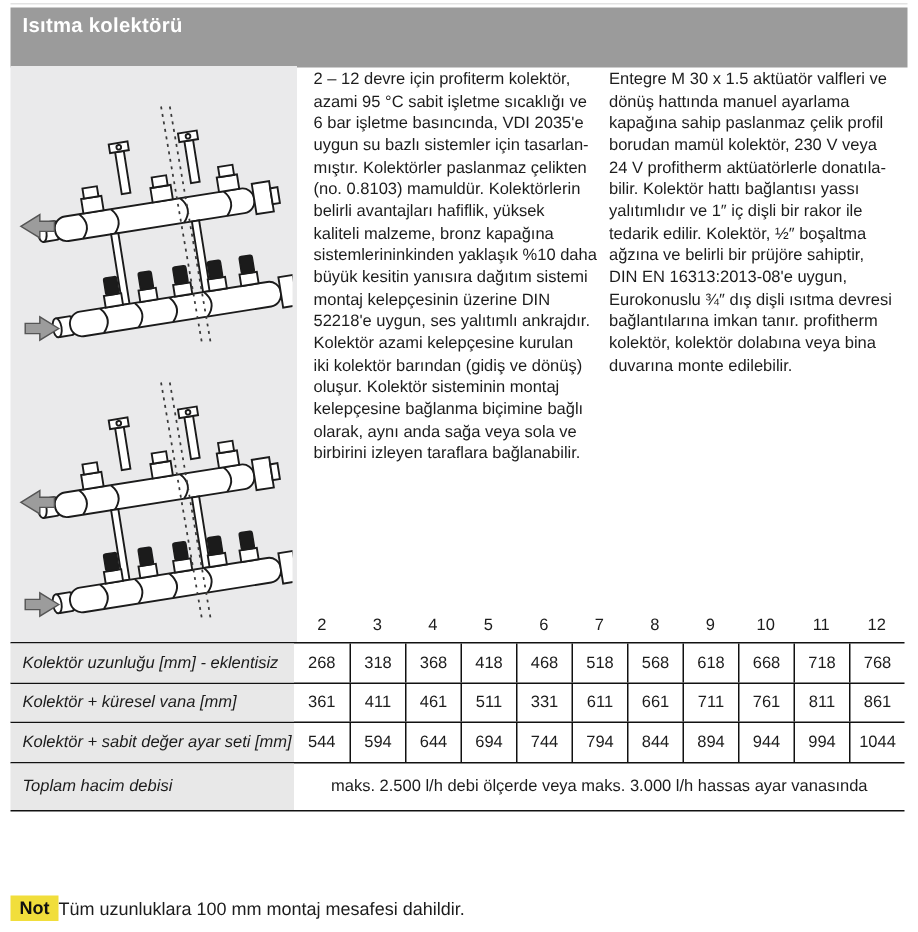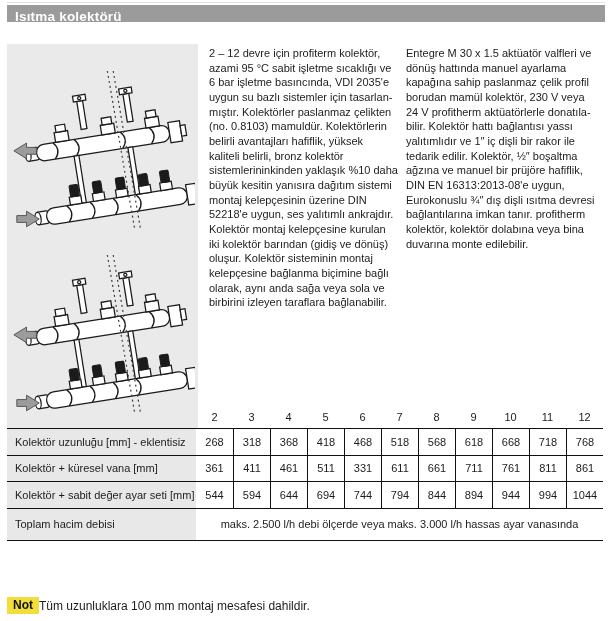--- a/index.html
+++ b/index.html
@@ -10,42 +10,42 @@
     --line:#111111;
   }
   *{margin:0;padding:0;box-sizing:border-box;}
   html,body{background:#fff;}
   body{
     width:612px;height:621px;position:relative;overflow:hidden;
     font-family:"Liberation Sans","DejaVu Sans",sans-serif;color:#1a1a1a;
   }
   .top-hairline{position:absolute;left:7px;top:2px;width:598px;height:1px;background:#e3e3e3;}
   .header-bar{
-    position:absolute;left:7px;top:5px;width:598px;height:17px;
+    position:absolute;left:7px;top:5px;width:598px;height:40px;
     background:var(--header-bg);color:#fff;font-size:13.5px;font-weight:bold;
     line-height:23px;padding-left:8px;letter-spacing:.2px;
   }
   .illus-panel{position:absolute;left:7px;top:44px;width:191px;height:384px;background:var(--panel-bg);}
   .illus{position:absolute;left:3px;width:185px;height:178px;}
   .illus.one{top:12px;}
   .illus.two{top:196px;}
   .text-col{position:absolute;top:46px;font-size:11px;line-height:14.65px;color:#1c1c1c;}
   .text-col .tl{white-space:nowrap;}
   .col1{left:209px;width:194px;}
   .col2{left:406px;width:202px;}
   
   .spec-table{position:absolute;left:7px;top:405px;width:596px;font-size:11px;}
   .t-flex{display:flex;align-items:center;}
   .t-head{height:23px;}
   .t-label-spacer{width:189px;height:100%;}
   .t-hcell{width:37px;text-align:center;font-size:11px;color:#1c1c1c;}
   .t-row{height:26.5px;border-top:1.5px solid var(--line);}
   .t-label{
     width:189px;height:100%;background:var(--label-bg);
-    display:flex;align-items:center;padding-left:8px;color:#1c1c1c;
+    display:flex;align-items:center;padding-left:8px;color:#1c1c1c;font-style:italic;
   }
   .t-cell{
     width:37px;height:100%;display:flex;align-items:center;justify-content:center;color:#1c1c1c;
   }
   .t-cell + .t-cell{border-left:1.5px solid var(--line);}
   .t-total{height:33px;border-top:1.5px solid var(--line);border-bottom:1.5px solid var(--line);}
   .t-total .t-label{font-weight:normal;}
   .t-total-value{flex:1;text-align:center;color:#1c1c1c;}
   
   .note-row{position:absolute;left:7px;top:597px;display:flex;align-items:center;font-size:12px;}
@@ -135,42 +135,42 @@
 </div>
 
 <div class="text-col col1" id="col1">
     <div class="tl">2 – 12 devre için profiterm kolektör,</div>
     <div class="tl">azami 95 °C sabit işletme sıcaklığı ve</div>
     <div class="tl">6 bar işletme basıncında, VDI 2035'e</div>
     <div class="tl">uygun su bazlı sistemler için tasarlan-</div>
     <div class="tl">mıştır. Kolektörler paslanmaz çelikten</div>
     <div class="tl">(no. 0.8103) mamuldür. Kolektörlerin</div>
     <div class="tl">belirli avantajları hafiflik, yüksek</div>
-    <div class="tl">kaliteli belirli, bronz kolektör</div>
+    <div class="tl">kaliteli malzeme, bronz kapağına</div>
     <div class="tl">sistemlerininkinden yaklaşık %10 daha</div>
     <div class="tl">büyük kesitin yanısıra dağıtım sistemi</div>
     <div class="tl">montaj kelepçesinin üzerine DIN</div>
     <div class="tl">52218'e uygun, ses yalıtımlı ankrajdır.</div>
-    <div class="tl">Kolektör montaj kelepçesine kurulan</div>
+    <div class="tl">Kolektör azami kelepçesine kurulan</div>
     <div class="tl">iki kolektör barından (gidiş ve dönüş)</div>
     <div class="tl">oluşur. Kolektör sisteminin montaj</div>
     <div class="tl">kelepçesine bağlanma biçimine bağlı</div>
     <div class="tl">olarak, aynı anda sağa veya sola ve</div>
     <div class="tl">birbirini izleyen taraflara bağlanabilir.</div>
   </div>
 <div class="text-col col2" id="col2">
     <div class="tl">Entegre M 30 x 1.5 aktüatör valfleri ve</div>
     <div class="tl">dönüş hattında manuel ayarlama</div>
     <div class="tl">kapağına sahip paslanmaz çelik profil</div>
     <div class="tl">borudan mamül kolektör, 230 V veya</div>
     <div class="tl">24 V profitherm aktüatörlerle donatıla-</div>
     <div class="tl">bilir. Kolektör hattı bağlantısı yassı</div>
     <div class="tl">yalıtımlıdır ve 1″ iç dişli bir rakor ile</div>
     <div class="tl">tedarik edilir. Kolektör, ½″ boşaltma</div>
-    <div class="tl">ağzına ve manuel bir prüjöre hafiflik,</div>
+    <div class="tl">ağzına ve belirli bir prüjöre sahiptir,</div>
     <div class="tl">DIN EN 16313:2013-08'e uygun,</div>
     <div class="tl">Eurokonuslu ¾″ dış dişli ısıtma devresi</div>
     <div class="tl">bağlantılarına imkan tanır. profitherm</div>
     <div class="tl">kolektör, kolektör dolabına veya bina</div>
     <div class="tl">duvarına monte edilebilir.</div>
   </div>
 
 <div class="spec-table">
   <div class="t-flex t-head" id="t-head">
     <div class="t-label-spacer"></div>

